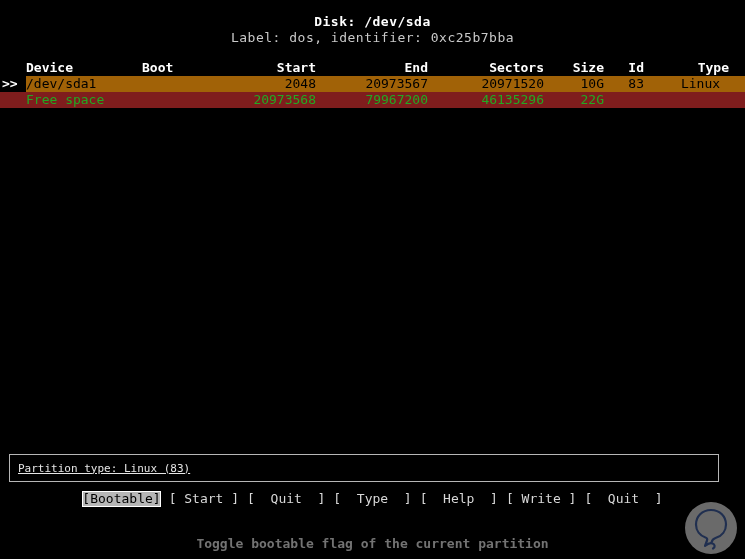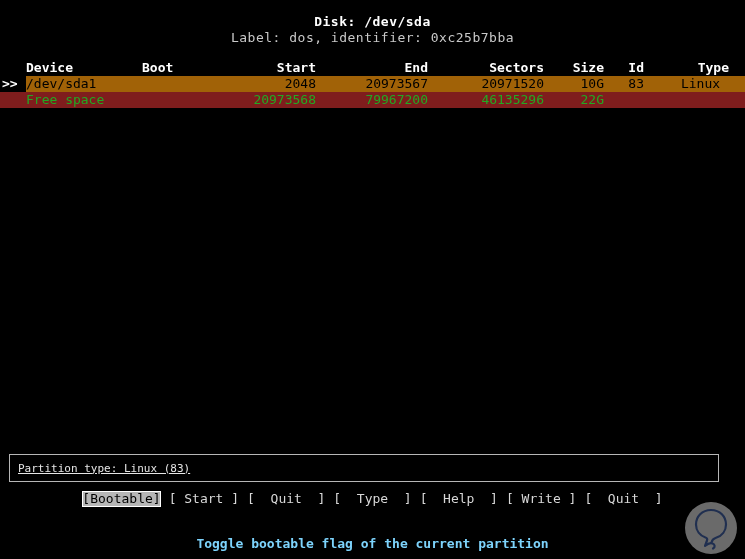--- a/index.html
+++ b/index.html
@@ -182,21 +182,21 @@
   }
   .menu .gap { width: 8px; display: inline-block; }
 
   
   .status {
     position: absolute;
     top: 536px;
     left: 0;
     width: 745px;
     text-align: center;
-    color: #7dd3fc;
+    color: #737373;
     font-weight: bold;
     font-size: 13px;
     line-height: 16px;
     white-space: pre;
   }
 
   
   .watermark {
     position: absolute;
     right: 5px;

